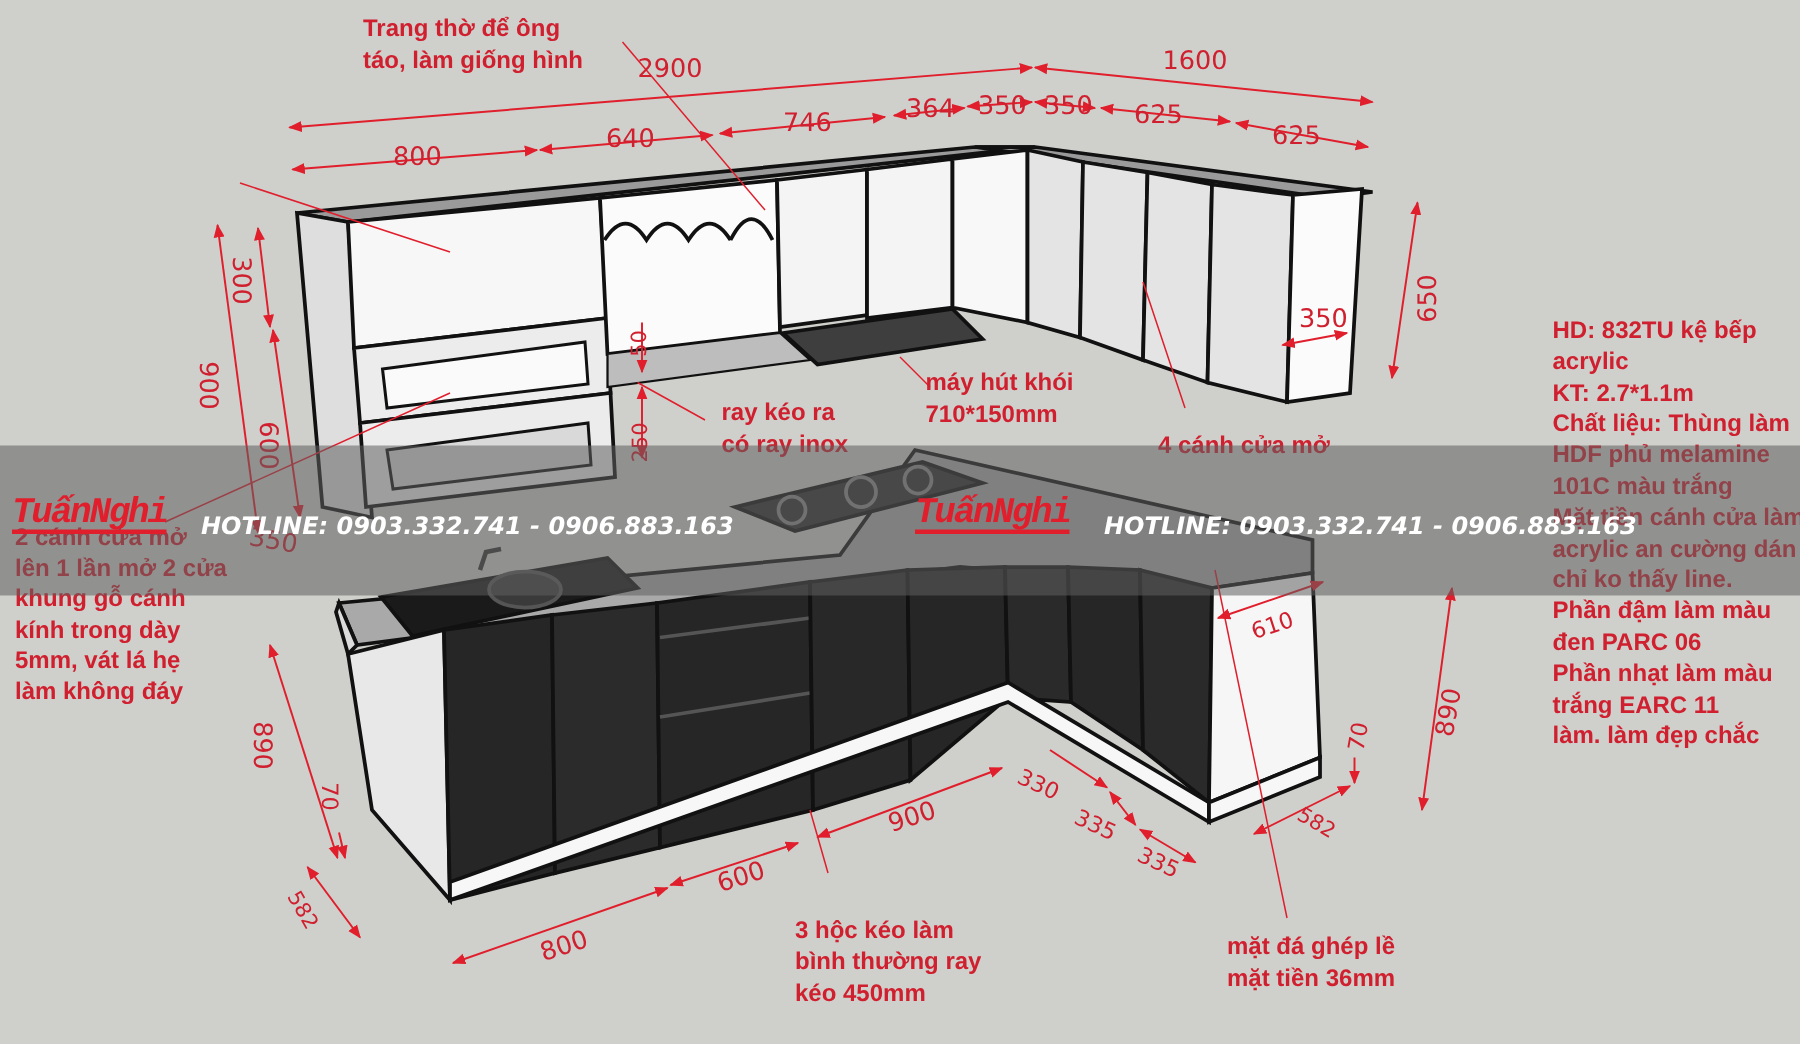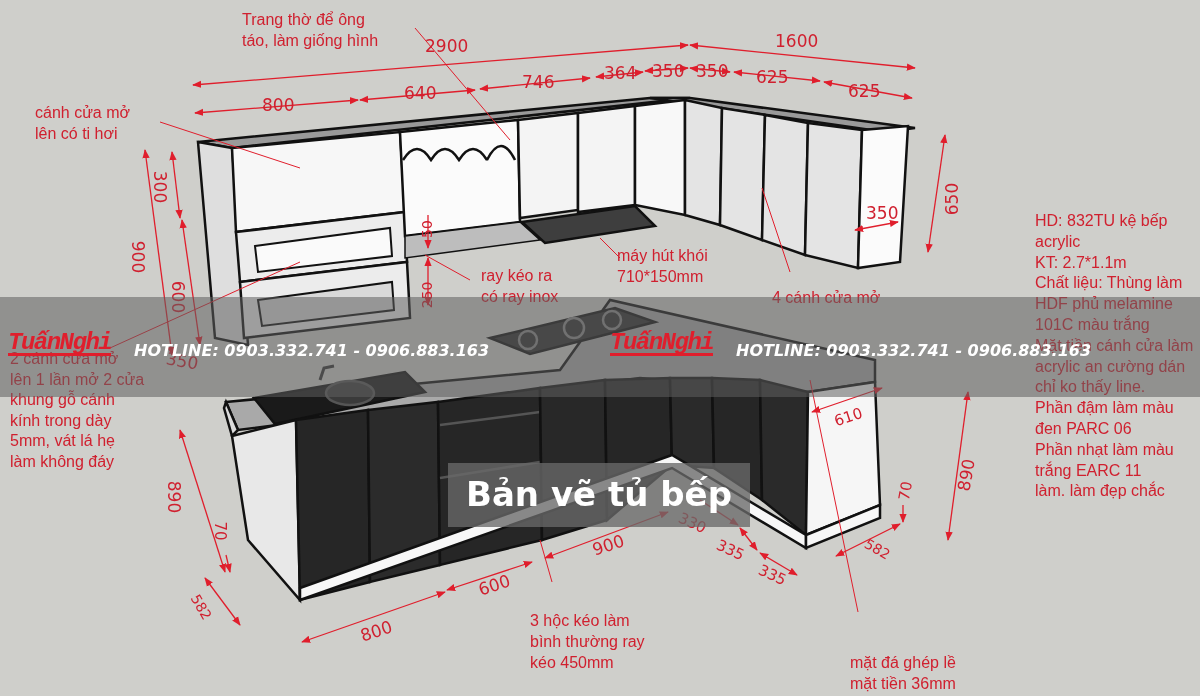--- a/index.html
+++ b/index.html
@@ -1,19 +1,19 @@
 <!DOCTYPE html>
 <html><head>
 <meta charset="utf-8">
 <style>
   html,body{margin:0;padding:0;}
   body{width:1200px;height:696px;overflow:hidden;background:#cfcfcb;font-family:"Liberation Sans",sans-serif;position:relative;}
   .stage{position:absolute;left:0;top:0;width:1200px;height:696px;}
   svg.draw{position:absolute;left:0;top:0;}
-  .lbl{position:absolute;color:#d0202f;font-family:"Liberation Sans",sans-serif;font-weight:normal;font-size:16px;line-height:21px;white-space:pre-line;}
+  .lbl{position:absolute;color:#d0202f;font-family:"Liberation Sans",sans-serif;font-weight:bold;font-size:16px;line-height:21px;white-space:pre-line;}
   .dim{position:absolute;color:#d0202f;font-family:"DejaVu Sans",sans-serif;font-size:17px;line-height:18px;white-space:nowrap;}
   .band{position:absolute;left:0;top:297px;width:1200px;height:100px;background:rgba(95,95,95,0.55);}
   .logo{position:absolute;color:#e01e2c;font-family:Liberation Mono, monospace;font-weight:bold;font-style:italic;font-size:24px;letter-spacing:-1.5px;line-height:26px;}
   .logo .bar{display:block;height:3px;background:#e01e2c;margin-top:-3px;}
   .hot{position:absolute;color:#ffffff;font-family:"DejaVu Sans",sans-serif;font-weight:bold;font-style:italic;font-size:16px;line-height:24px;white-space:nowrap;}
   .caption{position:absolute;left:448px;top:463px;width:302px;height:64px;background:rgba(105,105,105,0.78);}
   .caption span{position:absolute;left:0;top:0;width:100%;text-align:center;color:#fff;font-family:"DejaVu Sans",sans-serif;font-weight:bold;font-size:34px;line-height:62px;}
   .notes{position:absolute;left:995px;top:211px;width:205px;margin-left:40px;}
   .notes .lbl{position:static;display:block;font-size:16px;line-height:20.8px;}
 </style>
@@ -162,37 +162,35 @@
   <span class="dim" style="left:678px;top:514px;transform:rotate(25deg);font-size:15px;">330</span>
   <span class="dim" style="left:716px;top:541px;transform:rotate(25deg);font-size:15px;">335</span>
   <span class="dim" style="left:758px;top:566px;transform:rotate(25deg);font-size:15px;">335</span>
   <span class="dim" style="left:834px;top:408px;transform:rotate(-18deg);font-size:15px;">610</span>
   <span class="dim" style="left:864px;top:540px;transform:rotate(30deg);font-size:14px;">582</span>
   <span class="dim" style="left:896px;top:482px;transform:rotate(-80deg);font-size:15px;">70</span>
   <span class="dim" style="left:950px;top:466px;transform:rotate(-80deg);">890</span>
 
   <div class="lbl" style="left:242px;top:9px;">Trang thờ để ông
 táo, làm giống hình</div>
-  <div class="lbl" style="left:35px;top:102px;">cánh cửa mở
-lên có ti hơi</div>
   <div class="lbl" style="left:481px;top:265px;">ray kéo ra
 có ray inox</div>
   <div class="lbl" style="left:617px;top:245px;">máy hút khói
 710*150mm</div>
   <div class="lbl" style="left:772px;top:287px;">4 cánh cửa mở</div>
   <div class="lbl" style="left:10px;top:349px;line-height:20.5px;">2 cánh cửa mở
 lên 1 lần mở 2 cửa
 khung gỗ cánh
 kính trong dày
 5mm, vát lá hẹ
 làm không đáy</div>
   <div class="lbl" style="left:530px;top:610px;">3 hộc kéo làm
 bình thường ray
 kéo 450mm</div>
-  <div class="lbl" style="left:818px;top:652px;margin-left:32px;">mặt đá ghép lề
+  <div class="lbl" style="left:818px;top:621px;">mặt đá ghép lề
 mặt tiền 36mm</div>
 
   <div class="notes">
     <span class="lbl">HD: 832TU kệ bếp</span>
     <span class="lbl">acrylic</span>
     <span class="lbl">KT: 2.7*1.1m</span>
     <span class="lbl">Chất liệu: Thùng làm</span>
     <span class="lbl">HDF phủ melamine</span>
     <span class="lbl">101C màu trắng</span>
     <span class="lbl">Mặt tiền cánh cửa làm</span>
@@ -210,16 +208,13 @@
     <span>TuấnNghi</span>
     <span class="bar"></span>
   </div>
   <div class="hot" style="left:134px;top:339px;">HOTLINE: 0903.332.741 - 0906.883.163</div>
   <div class="logo" style="left:610px;top:330px;">
     <span>TuấnNghi</span>
     <span class="bar"></span>
   </div>
   <div class="hot" style="left:736px;top:339px;">HOTLINE: 0903.332.741 - 0906.883.163</div>
 
-  <div class="caption">
-    <span>Bản vẽ tủ bếp</span>
-  </div>
 </div>
 
 </body></html>

